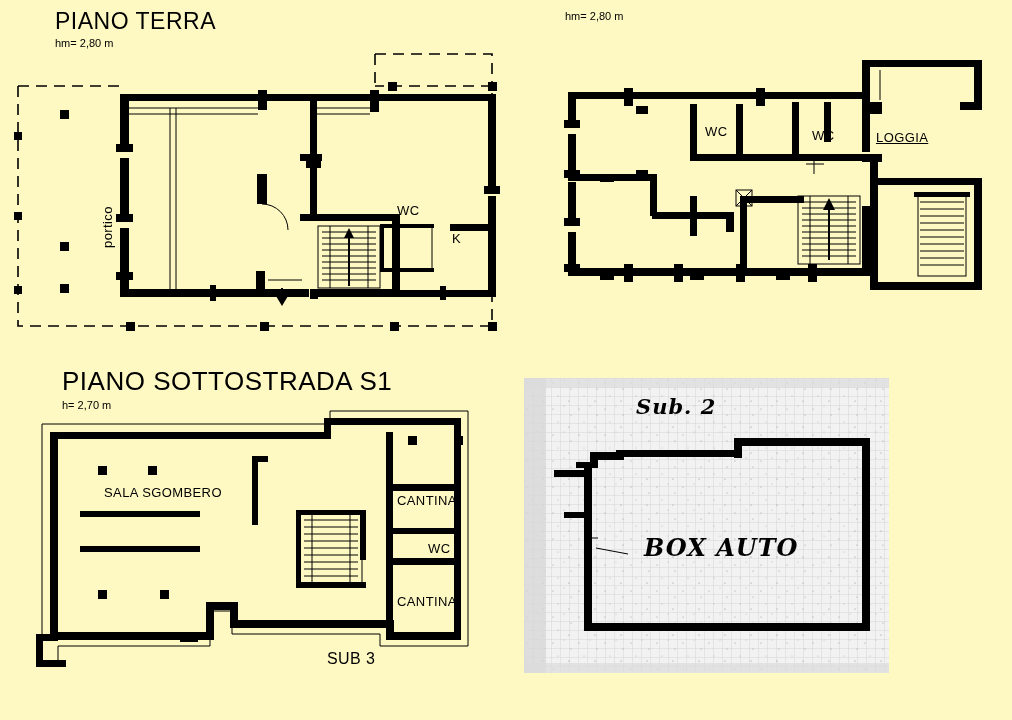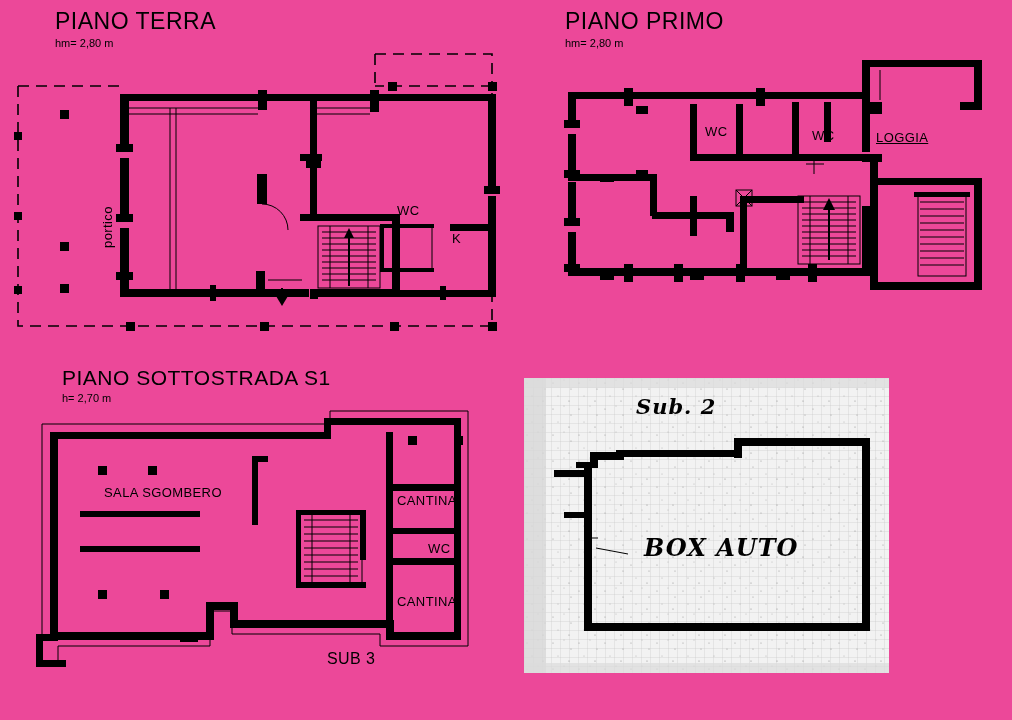--- a/index.html
+++ b/index.html
@@ -8,21 +8,21 @@
     background: #ffffff;
   }
   body {
     font-family: "Liberation Sans", sans-serif;
     color: #000000;
   }
   #sheet {
     position: relative;
     width: 1012px;
     height: 720px;
-    background: #ec4899;
+    background: #fef9c3;
     overflow: hidden;
   }
   .panel {
     position: absolute;
   }
   .title {
     font-size: 23px;
     letter-spacing: 0.5px;
     white-space: nowrap;
     font-weight: 400;
@@ -158,21 +158,20 @@
       <rect class="w" x="200" y="239" width="6" height="16"></rect>
       <rect class="w" x="430" y="240" width="6" height="14"></rect>
     </svg>
   </div>
 
   <div class="room-label vert" style="left:100px; top:248px;">portico</div>
   <div class="room-label" style="left:397px; top:203px;">WC</div>
   <div class="room-label" style="left:452px; top:231px;">K</div>
 
   <div class="panel" style="left:565px; top:8px;">
-    <div class="title">PIANO PRIMO</div>
     <div class="subtitle">hm= 2,80 m</div>
   </div>
 
   <div class="plan" style="left:540px; top:46px;">
     <svg width="470" height="300" viewBox="0 0 470 300">
 
       <rect class="w" x="322" y="14" width="120" height="7"></rect>
       <rect class="w" x="322" y="14" width="8" height="50"></rect>
       <rect class="w" x="434" y="14" width="8" height="50"></rect>
       <rect class="w" x="322" y="56" width="20" height="8"></rect>
@@ -259,21 +258,21 @@
 
       <path class="thin" d="M274,108 L274,128 M266,118 L284,118"></path>
     </svg>
   </div>
 
   <div class="room-label" style="left:705px; top:124px;">WC</div>
   <div class="room-label" style="left:812px; top:128px;">WC</div>
   <div class="room-label" style="left:876px; top:130px;text-decoration:underline;">LOGGIA</div>
 
   <div class="panel" style="left:62px; top:366px;">
-    <div class="title" style="font-size:21px;">PIANO  SOTTOSTRADA  S1</div>
+    <div class="title" style="font-size:26px;">PIANO  SOTTOSTRADA  S1</div>
     <div class="subtitle">h= 2,70 m</div>
   </div>
 
   <div class="plan" style="left:20px; top:406px;">
     <svg width="470" height="280" viewBox="0 0 470 280">
 
       <path class="thin" d="M38,18 L310,18 L310,5 L448,5 L448,240 L360,240 L360,228 L212,228 L212,205 L190,205 L190,240 L38,240 L38,258 L22,258 L22,18 Z"></path>
 
       <rect class="w" x="30" y="26" width="280" height="7"></rect>
       <rect class="w" x="304" y="12" width="7" height="21"></rect>

